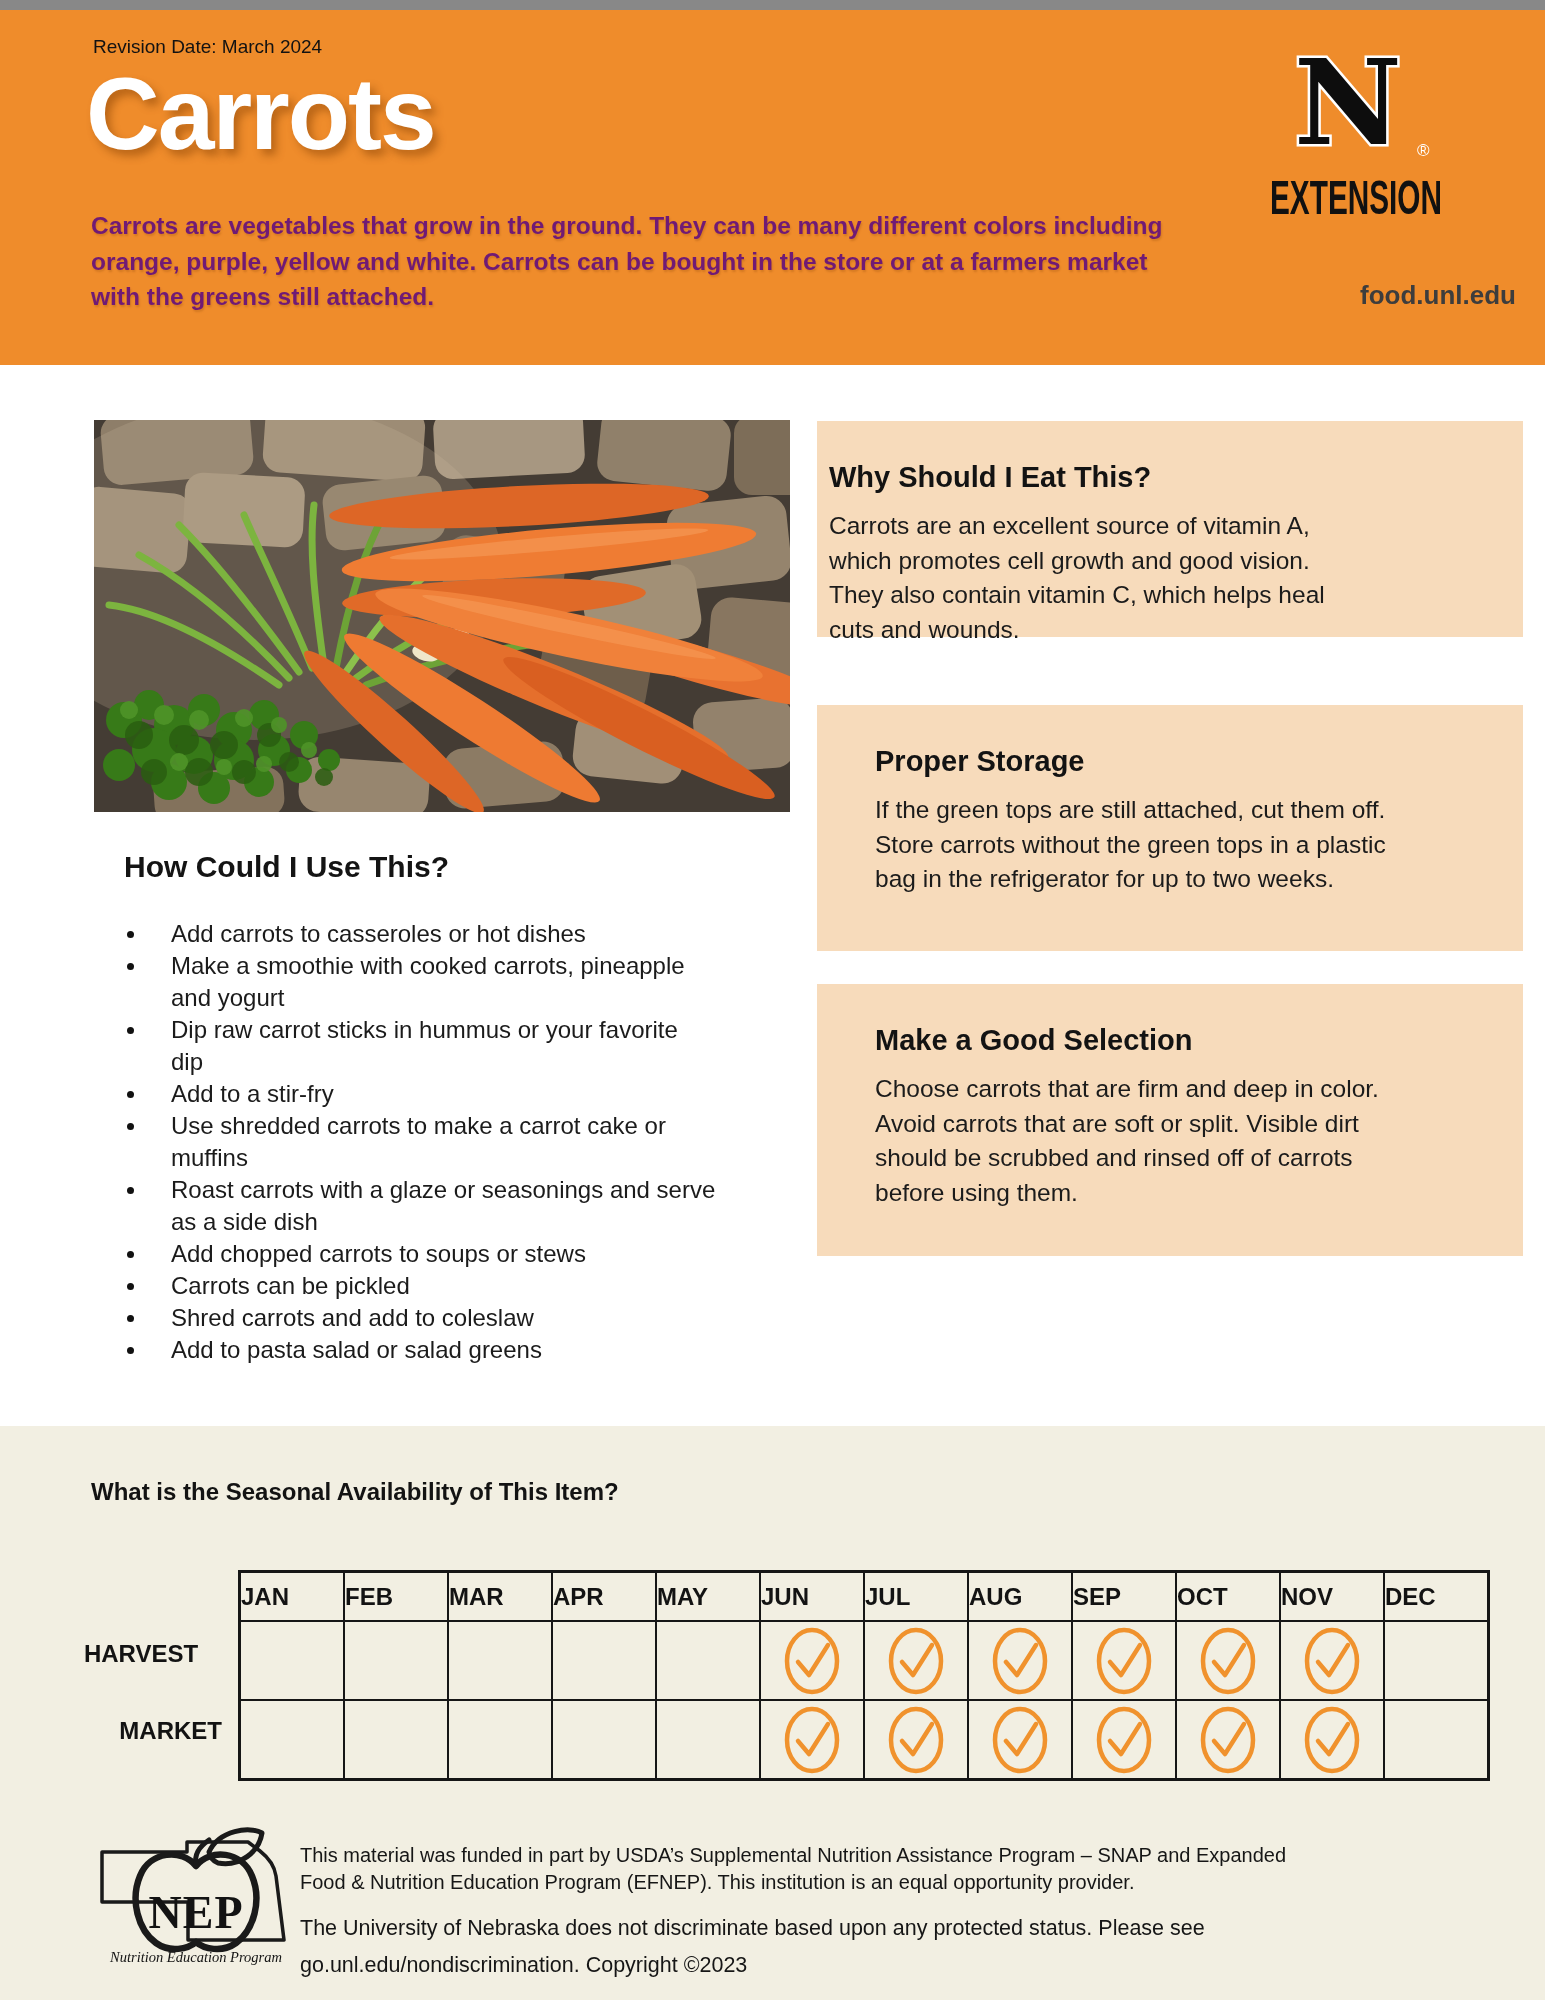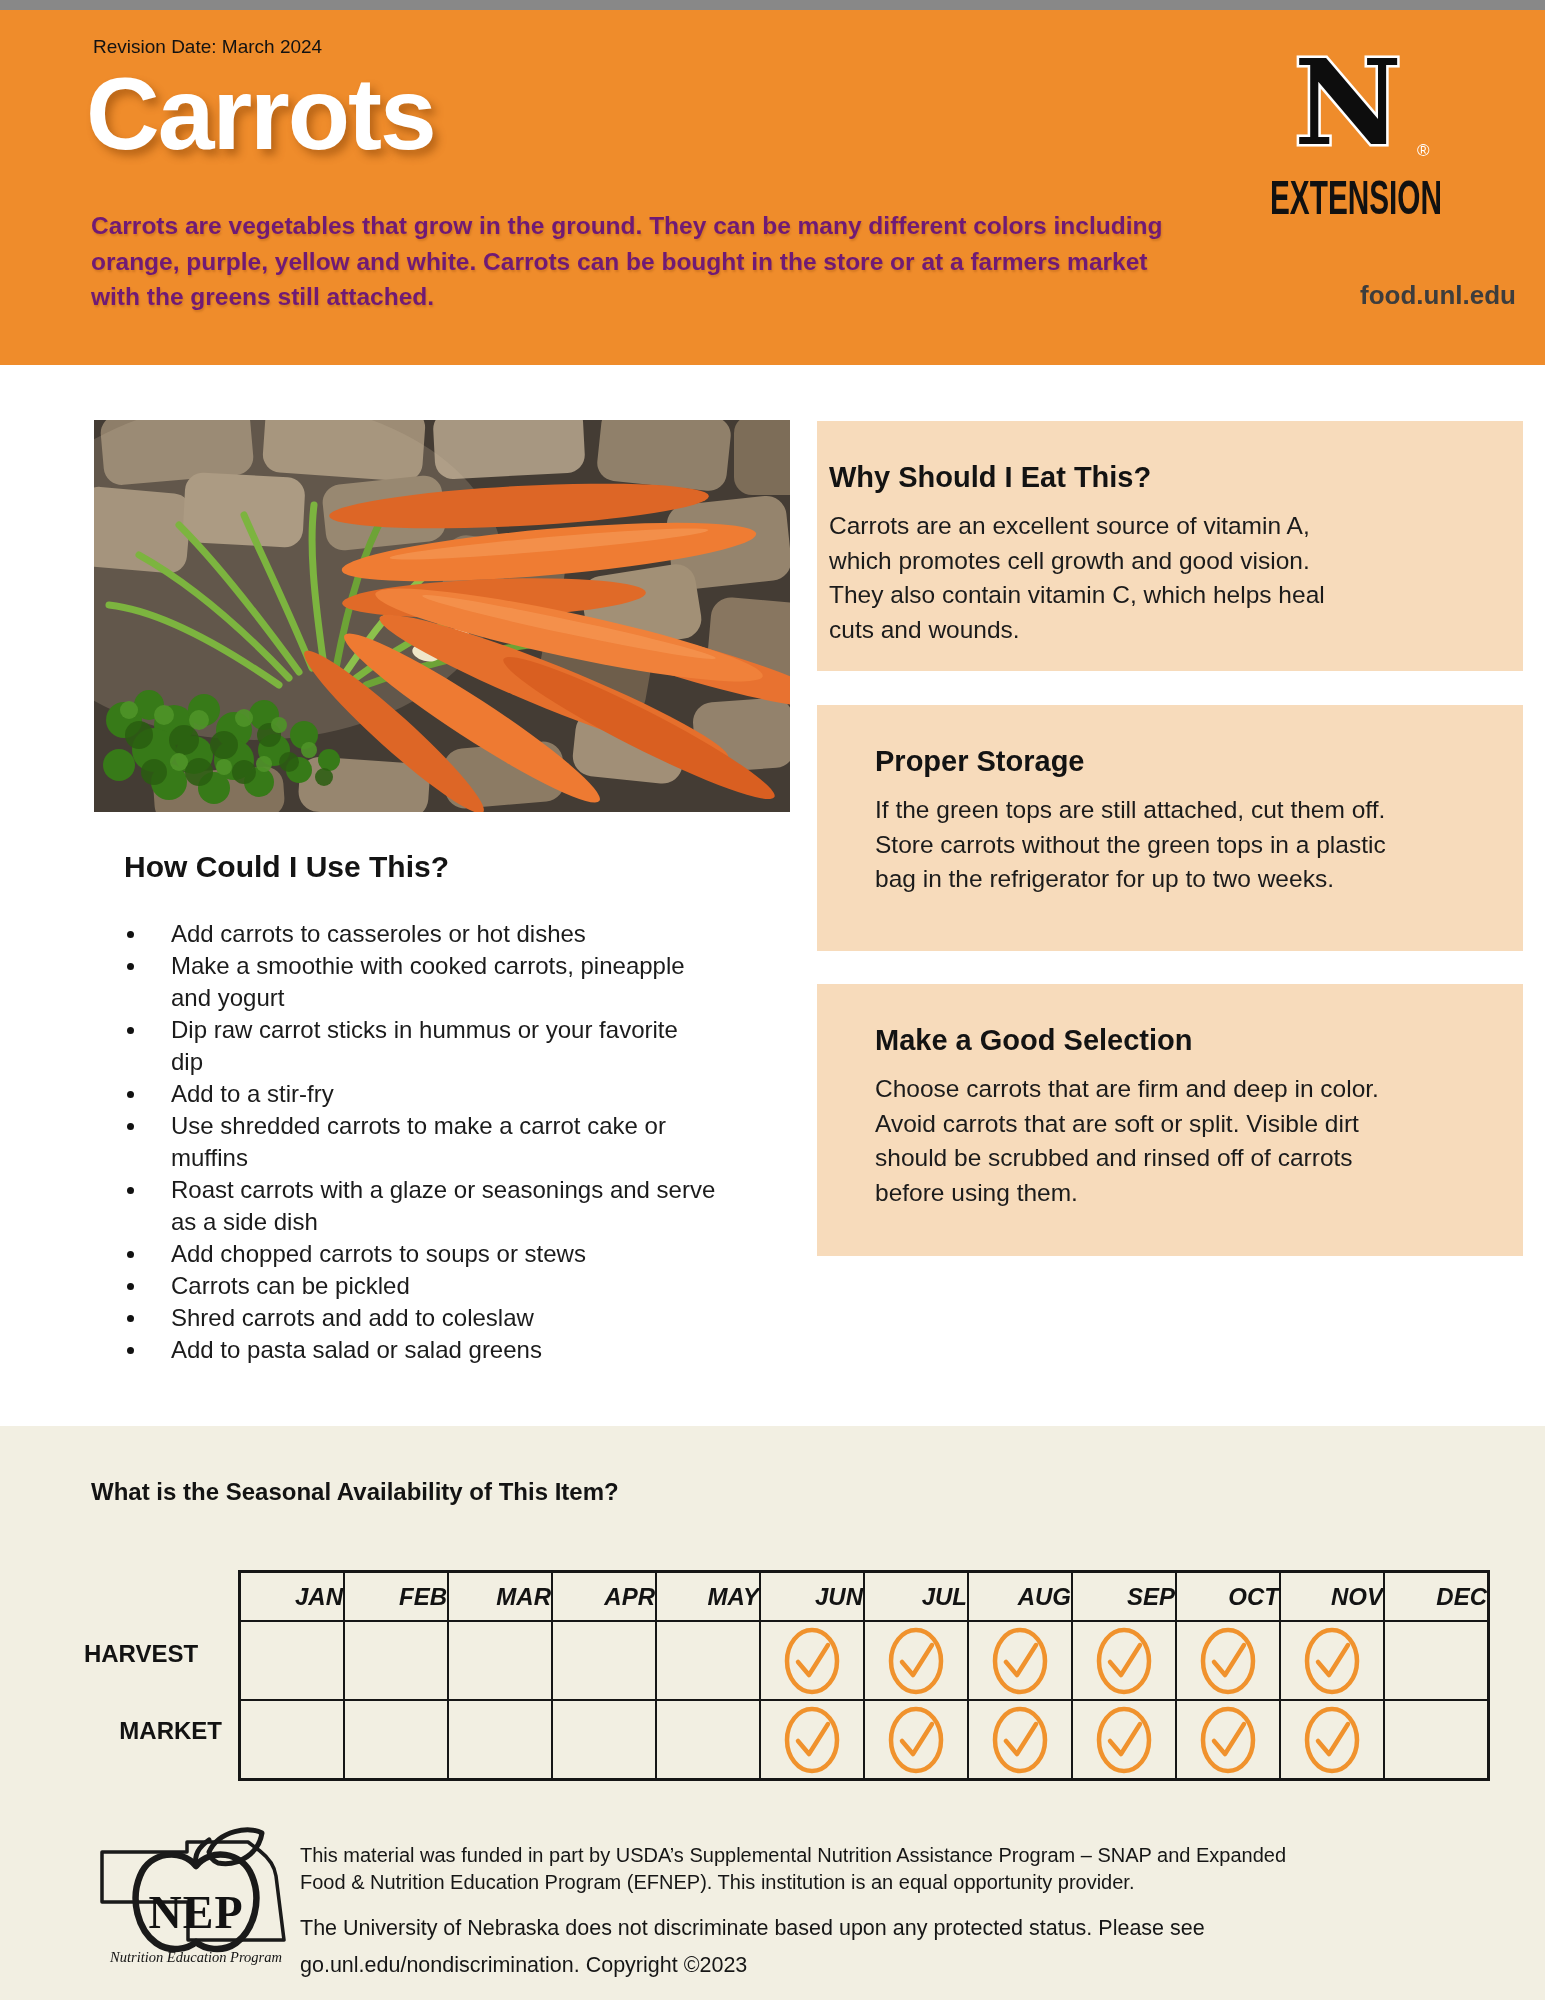--- a/index.html
+++ b/index.html
@@ -35,35 +35,35 @@
   .usage-list li{
     position:relative;padding-left:46px;width:545px;
     font-size:24px;line-height:32px;color:#1b1b1b;
   }
   .usage-list li::before{
     content:"";position:absolute;left:2px;top:13px;width:7px;height:7px;border-radius:50%;background:#111;
   }
   
   .info-box{position:absolute;left:817px;width:706px;background:#F7DBBB;box-sizing:border-box;
     padding:40px 113px 0 58px;}
-  .box1{top:411px;height:250px;padding-left:12px;}
+  .box1{top:411px;height:216px;padding-left:12px;}
   .box2{top:695px;height:246px;}
   .box3{top:974px;height:272px;}
   .info-box h3{margin:0 0 15px 0;font-size:29px;font-weight:bold;color:#131313;white-space:nowrap;}
   .info-box p{margin:0;font-size:24.5px;line-height:34.5px;color:#1b1b1b;width:535px;}
   
   .seasonal-bg{position:absolute;left:0;top:1416px;width:1545px;height:584px;background:#F2EFE2;}
   .seasonal-heading{position:absolute;left:91px;top:1468px;margin:0;font-size:24px;font-weight:bold;color:#131313;text-align:center;}
   .row-label{position:absolute;left:60px;width:162px;text-align:right;
     font-size:24px;font-weight:bold;color:#131313;}
   .label-harvest{top:1630px;text-align:center;}
   .label-market{top:1707px;}
   .season-table{position:absolute;left:238px;top:1560px;border-collapse:collapse;
     border:3.5px solid #161616;table-layout:fixed;}
-  .season-table th,.season-table td{border:2.5px solid #161616;width:102px;padding:0;text-align:right;font-style:italic;}
+  .season-table th,.season-table td{border:2.5px solid #161616;width:102px;padding:0;text-align:left;}
   .season-table th{height:47px;font-size:24px;font-weight:bold;color:#131313;}
   .season-table td{height:77px;vertical-align:middle;}
   .check-icon{display:block;margin:0 auto;}
   
   .nep-logo{position:absolute;left:90px;top:1812px;width:215px;height:158px;}
   .funding{position:absolute;left:300px;top:1832px;width:1035px;margin:0;
     font-size:20px;line-height:27px;color:#161616;}
   .nondiscrim{position:absolute;left:300px;top:1900px;width:1035px;margin:0;
     font-size:21.5px;line-height:37px;color:#161616;}
 </style>

